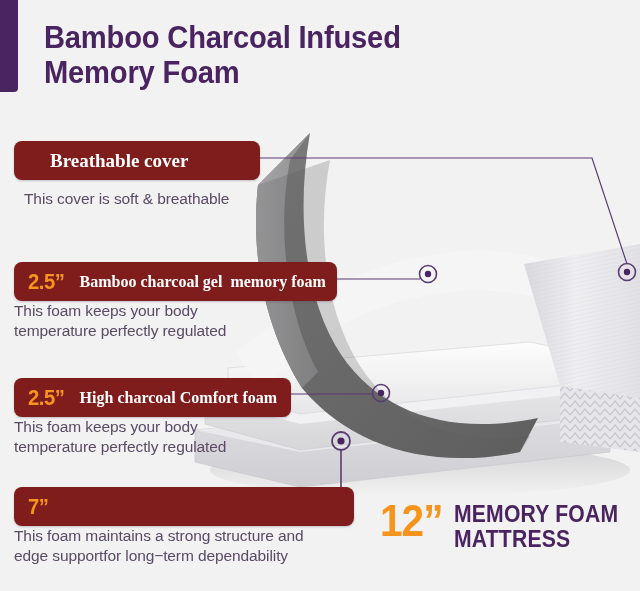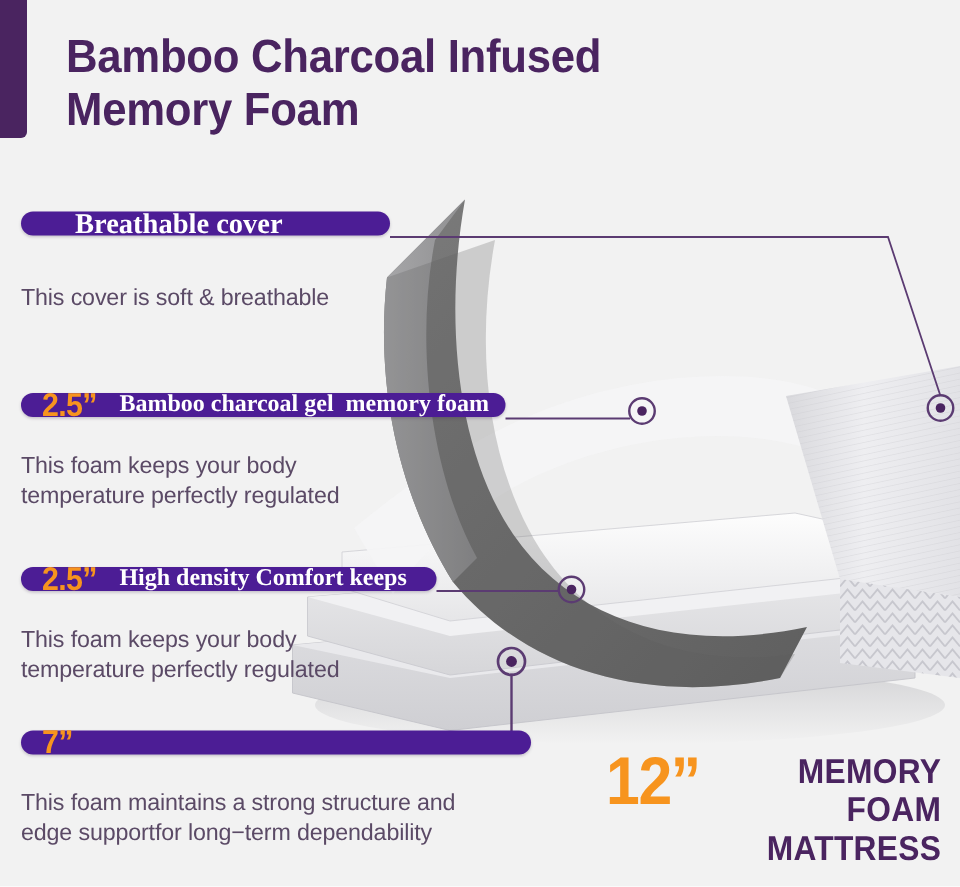--- a/index.html
+++ b/index.html
@@ -54,22 +54,22 @@
     top: 0;
     width: 640px;
     height: 591px;
     pointer-events: none;
   }
 
   
   .badge {
     position: absolute;
     box-sizing: border-box;
-    height: 16px;
-    background: #4c1d95;
+    height: 39px;
+    background: #7f1d1d;
     border-radius: 8px;
     display: flex;
     align-items: center;
     padding: 0 14px;
     box-shadow: 0 1px 2px rgba(60,40,75,0.25);
   }
   .badge .measure {
     color: #f7941e;
     font-family: "Liberation Sans Narrow", "Liberation Sans", sans-serif;
     font-weight: bold;
@@ -98,33 +98,32 @@
 
   
   .desc {
     position: absolute;
     color: #5b4a66;
     font-size: 15.5px;
     line-height: 1.28;
     white-space: pre-line;
     letter-spacing: -0.1px;
   }
-  .desc.d1 { left: 14px; top: 189px; width: 300px; }
+  .desc.d1 { left: 24px; top: 189px; width: 300px; }
   .desc.d2 { left: 14px; top: 301px; width: 300px; }
   .desc.d3 { left: 14px; top: 417px; width: 300px; }
   .desc.d4 { left: 14px; top: 526px; width: 340px; }
 
   
   .footer-callout {
     position: absolute;
-    left: 404px;
+    left: 380px;
     top: 500px;
     display: flex;
     align-items: flex-start;
-    text-align: right;
   }
   .footer-callout .big-num {
     color: #f7941e;
     font-family: "Liberation Sans Narrow", "Liberation Sans", sans-serif;
     font-weight: bold;
     font-size: 45px;
     line-height: 0.95;
     letter-spacing: -1px;
     transform: scaleX(0.9);
     transform-origin: left top;
@@ -258,21 +257,21 @@
 
   <div class="badge b2">
     <span class="measure">2.5”</span>
     <span class="blabel">Bamboo charcoal gel  memory foam</span>
   </div>
   <div class="desc d2">This foam keeps your body
 temperature perfectly regulated</div>
 
   <div class="badge b3">
     <span class="measure">2.5”</span>
-    <span class="blabel">High density Comfort keeps</span>
+    <span class="blabel">High charcoal Comfort foam</span>
   </div>
   <div class="desc d3">This foam keeps your body
 temperature perfectly regulated</div>
 
   <div class="badge b4">
     <span class="measure">7”</span>
   </div>
   <div class="desc d4">This foam maintains a strong structure and
 edge supportfor long−term dependability</div>
 

